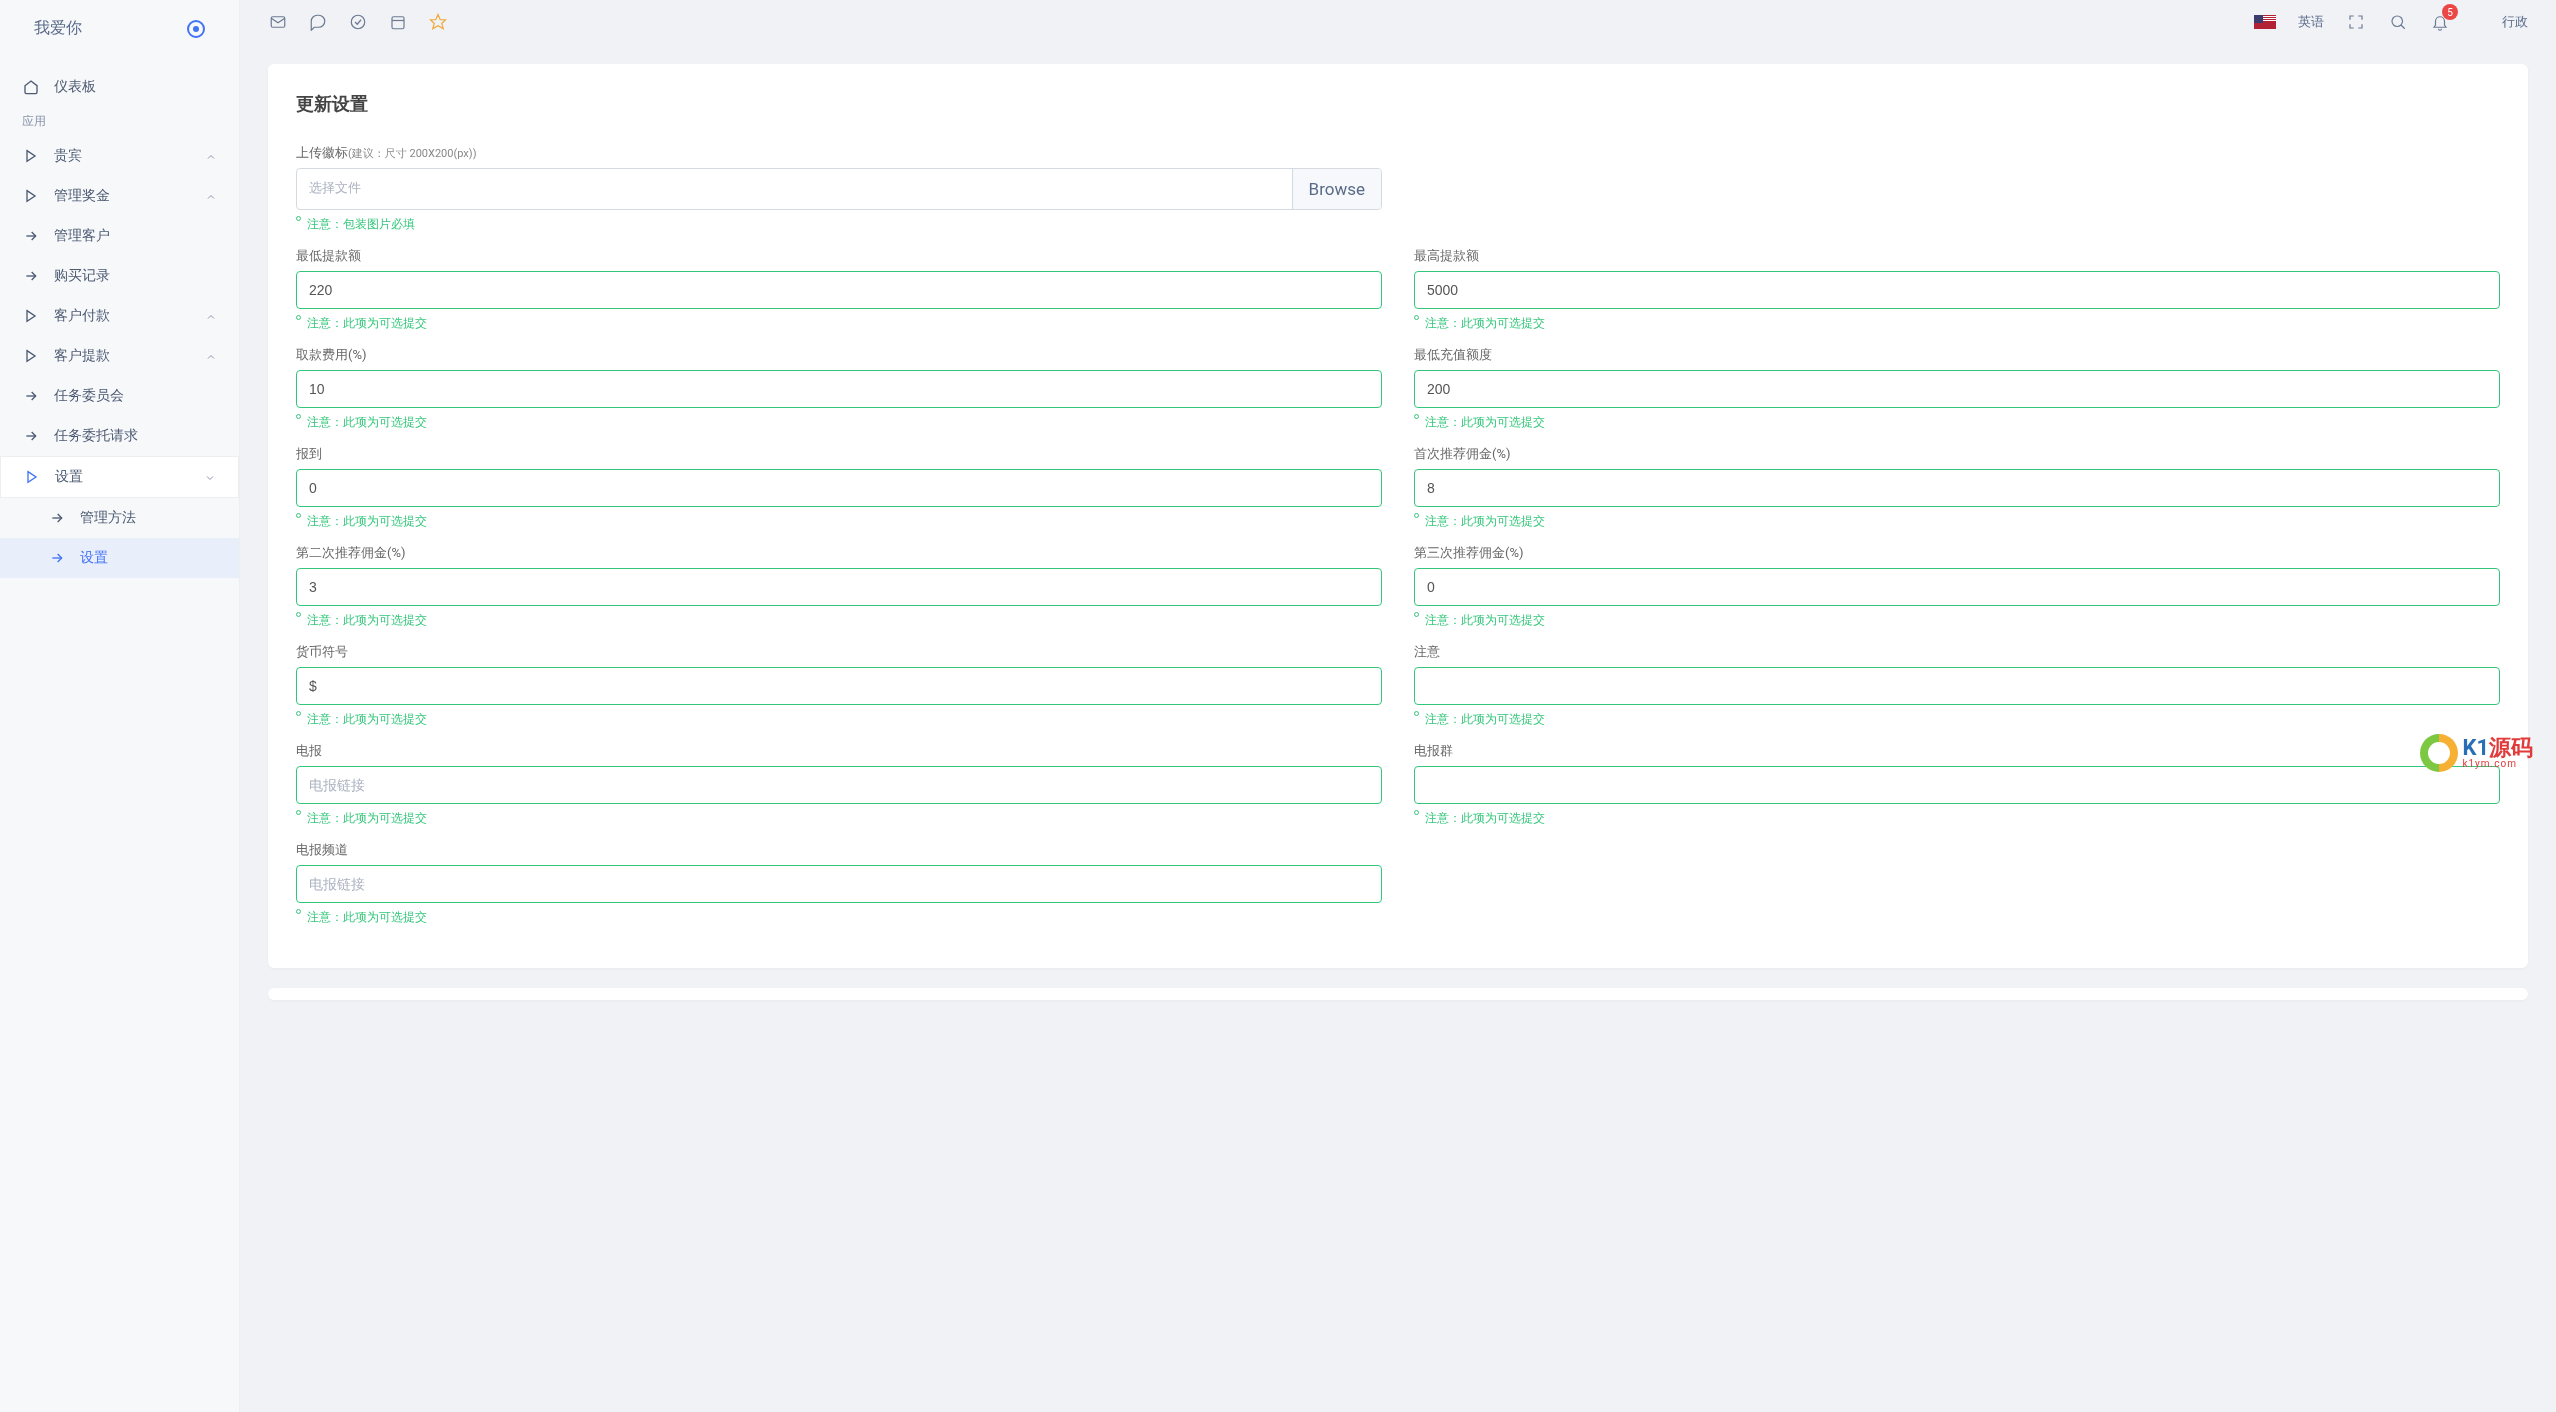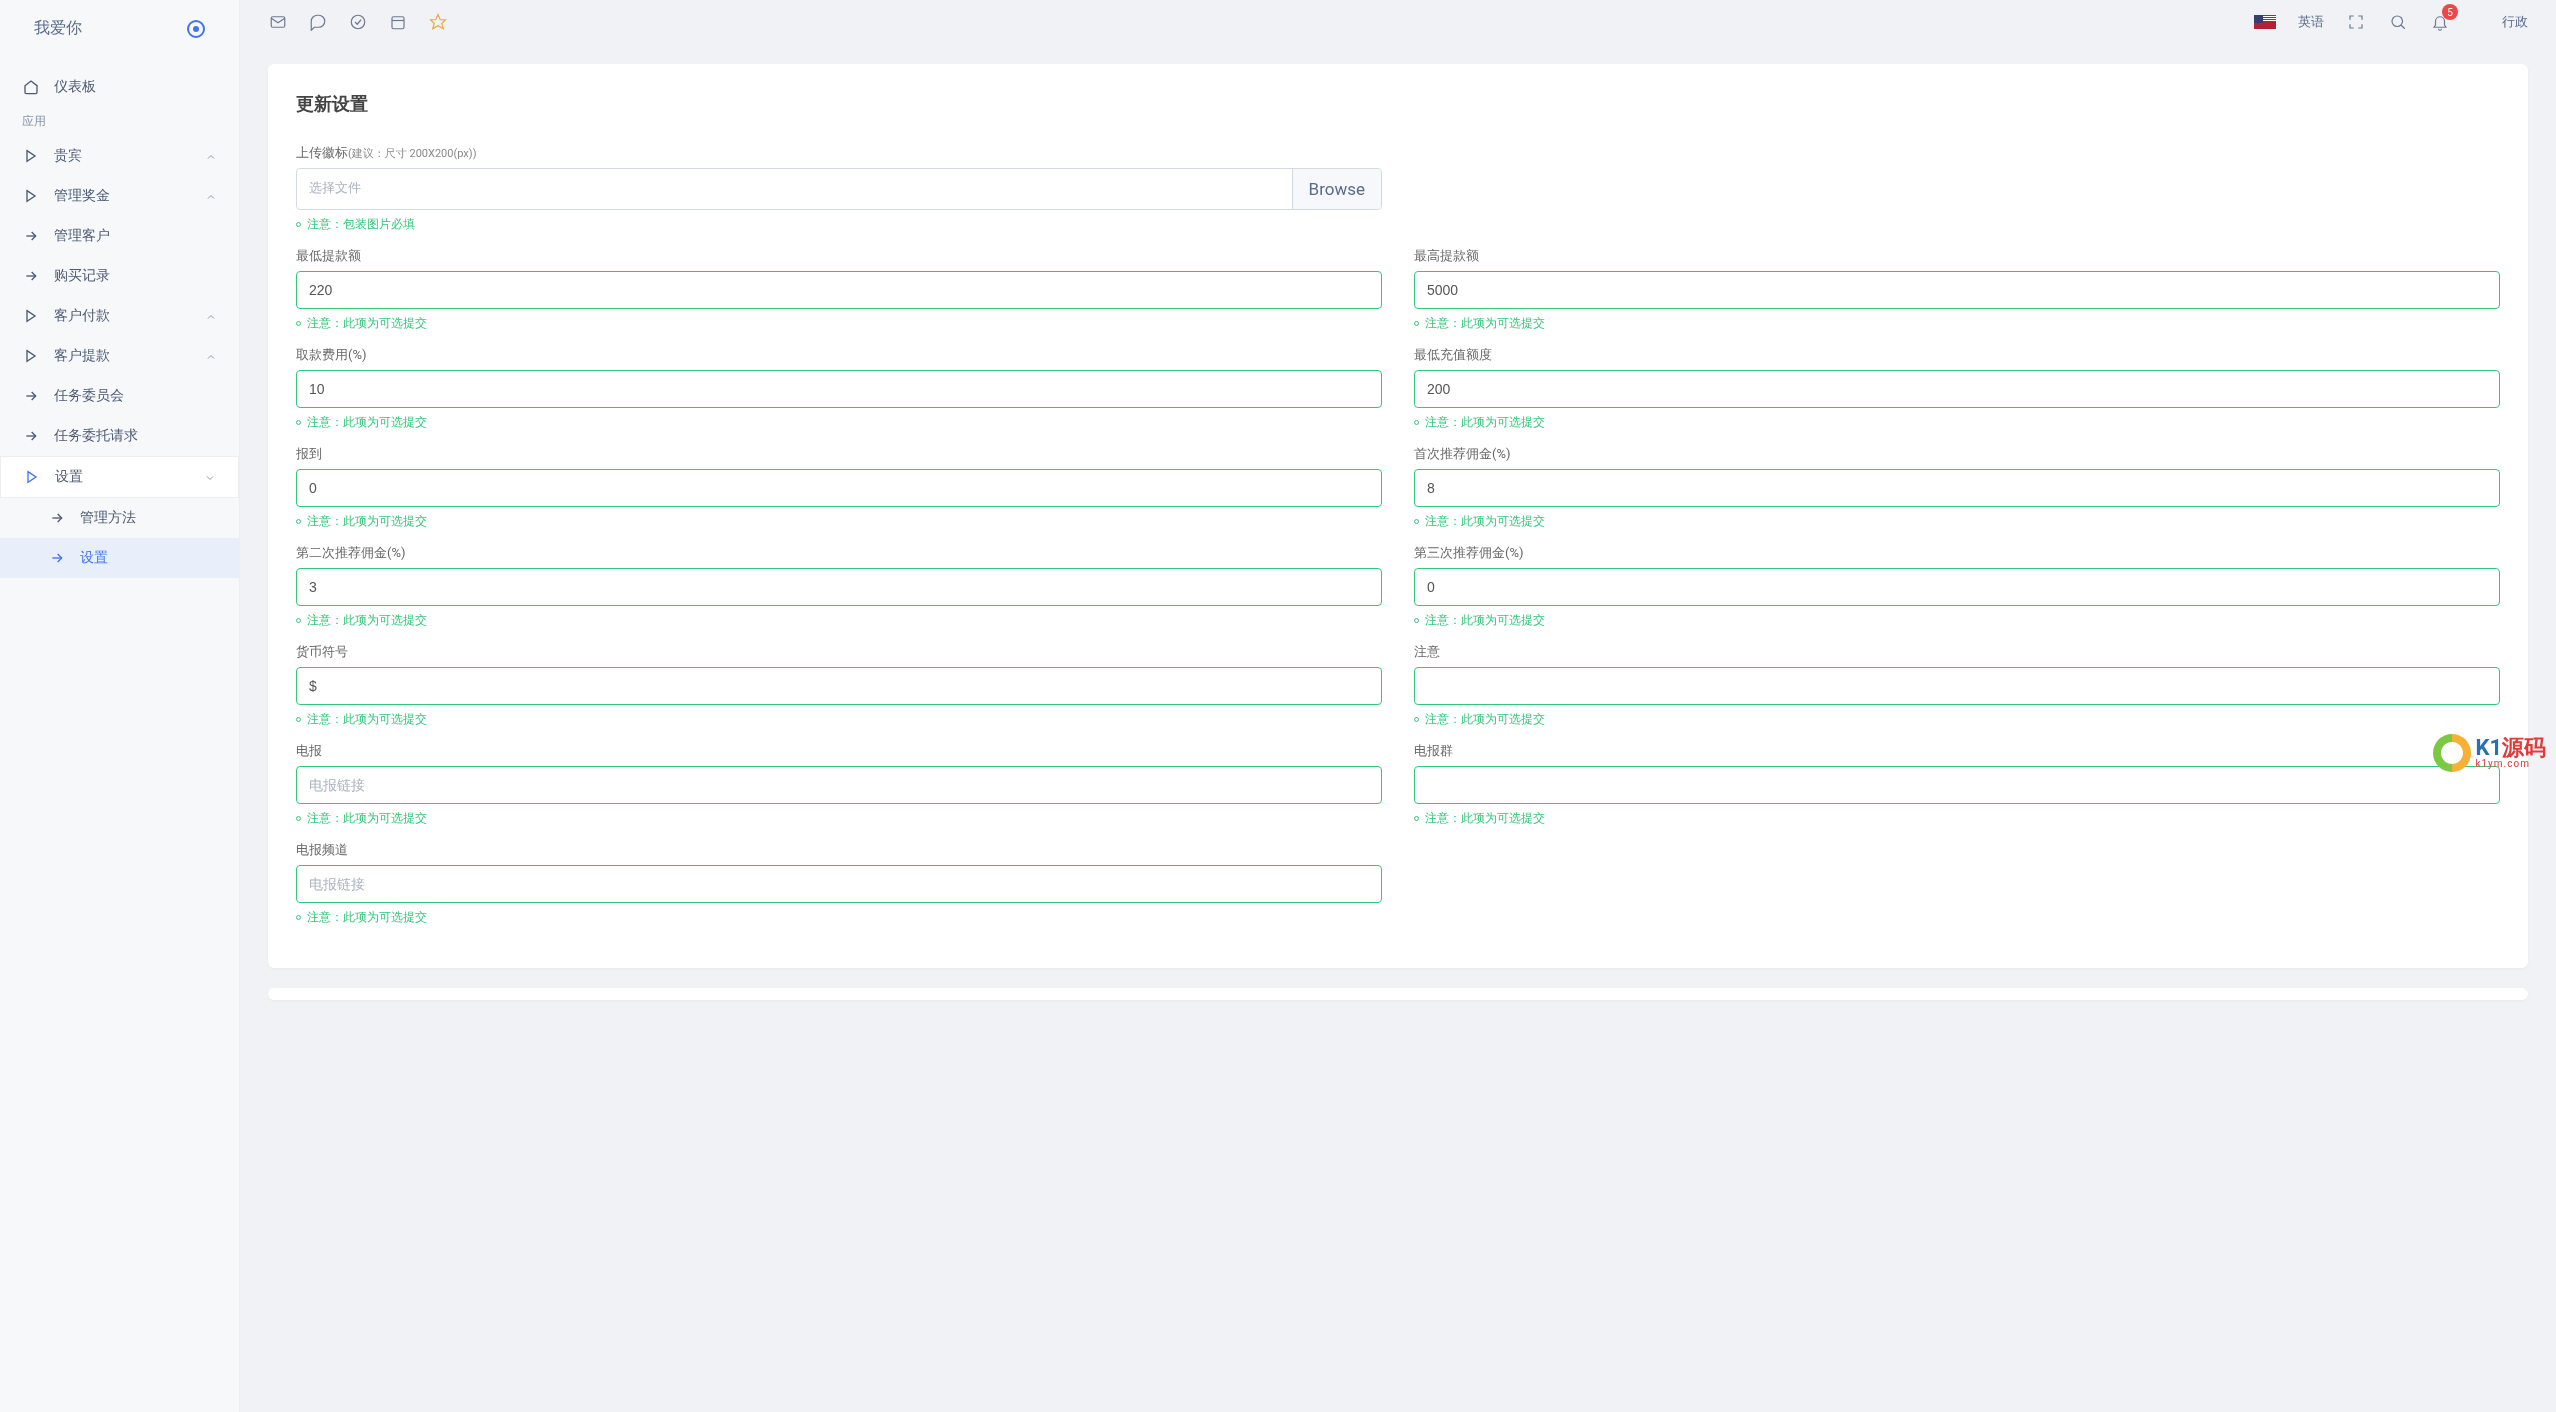--- a/index.html
+++ b/index.html
@@ -50,26 +50,26 @@
 .field-label .hint { font-size: 11px; color: #888; }
 .input-group { display: flex; border: 1px solid #d5dae0; border-radius: 4px; overflow: hidden; }
 .input-group.valid { border-color: #34c77b; }
 .input-group input { flex: 1; border: none; padding: 10px 12px; font-size: 14px; outline: none; color: #555; background: transparent; }
 .input-group input::placeholder { color: #aab2bf; }
 .input-suffix { display: flex; align-items: center; padding: 0 12px; }
 .check-icon { width: 18px; height: 18px; }
 .check-icon svg { stroke: #34c77b; fill: none; stroke-width: 2.5; width: 18px; height: 18px; }
 .browse-btn { padding: 10px 16px; background: #f6f8fb; border-left: 1px solid #d5dae0; color: #5a6b8a; cursor: pointer; font-size: 17px; }
 .file-placeholder { flex: 1; padding: 10px 12px; color: #aab2bf; font-size: 13px; font-family: Liberation Mono, monospace; }
-.note { font-size: 12px; color: #34c77b; margin-top: 6px; margin-bottom: 10px; display: flex; align-items: center; gap: 6px; }
+.note { font-size: 12px; color: #34c77b; margin-top: 6px; margin-bottom: 10px; display: flex; gap: 6px; }
 .note-icon { width: 5px; height: 5px; border-radius: 50%; border: 1.5px solid #34c77b; display: inline-block; }
 .next-card { background: #fff; border-radius: 6px; padding: 4px; margin-top: 20px; box-shadow: 0 1px 3px rgba(0,0,0,0.04); height: 12px; }
 
 
-.watermark { position: fixed; right: 10px; top: 52%; display: flex; align-items: center; gap: 4px; pointer-events: none; }
+.watermark { position: fixed; right: 23px; top: 52%; display: flex; align-items: center; gap: 4px; pointer-events: none; }
 .wm-logo { width: 38px; height: 38px; border-radius: 50%; background: conic-gradient(#f6b033 0deg 180deg, #7cc842 180deg 360deg); position: relative; }
 .wm-logo::after { content: ''; position: absolute; inset: 8px; background: #fff; border-radius: 50%; }
 .wm-text { display: flex; flex-direction: column; line-height: 1; }
 .wm-main { font-size: 22px; font-weight: bold; color: #2a6fb5; }
 .wm-main .red { color: #e03a3a; }
 .wm-sub { font-size: 10px; color: #e03a3a; letter-spacing: 1px; }
 </style>
 </head>
 <body>
 

